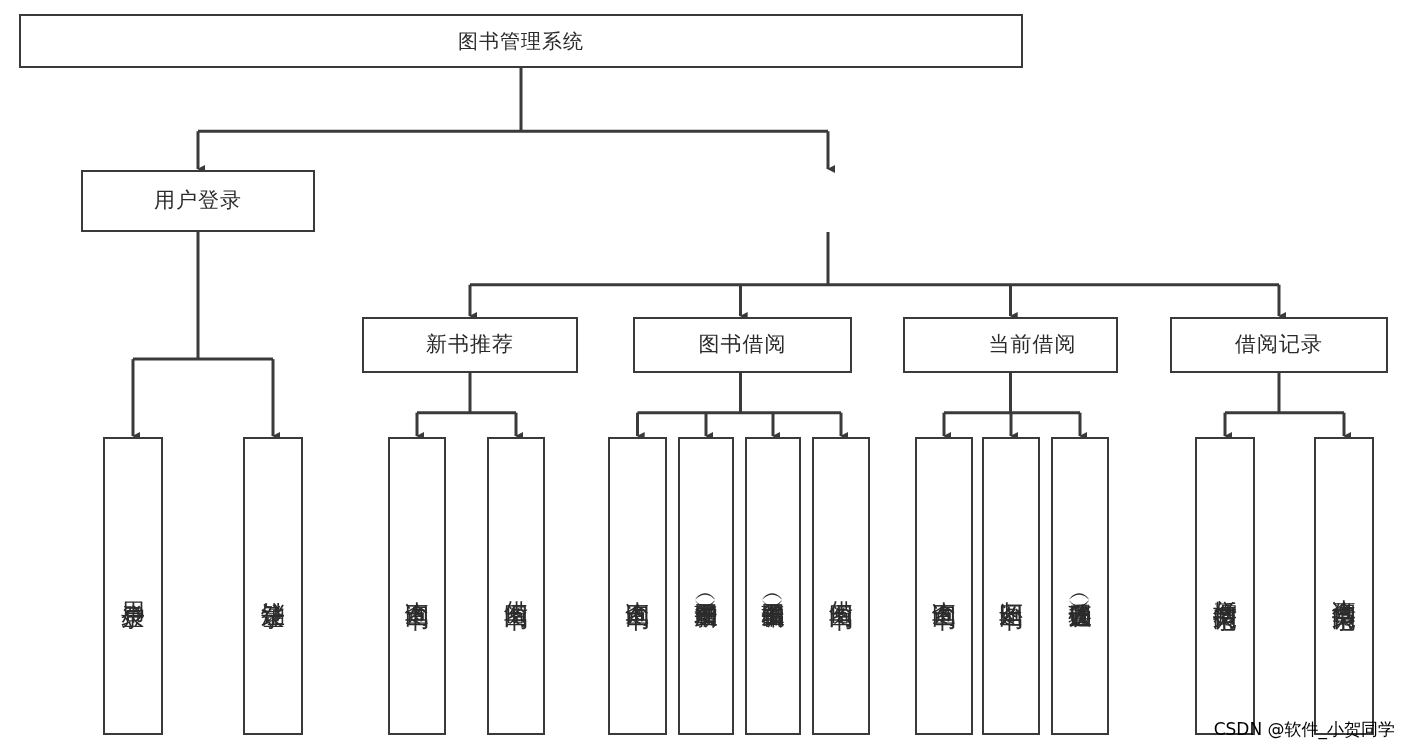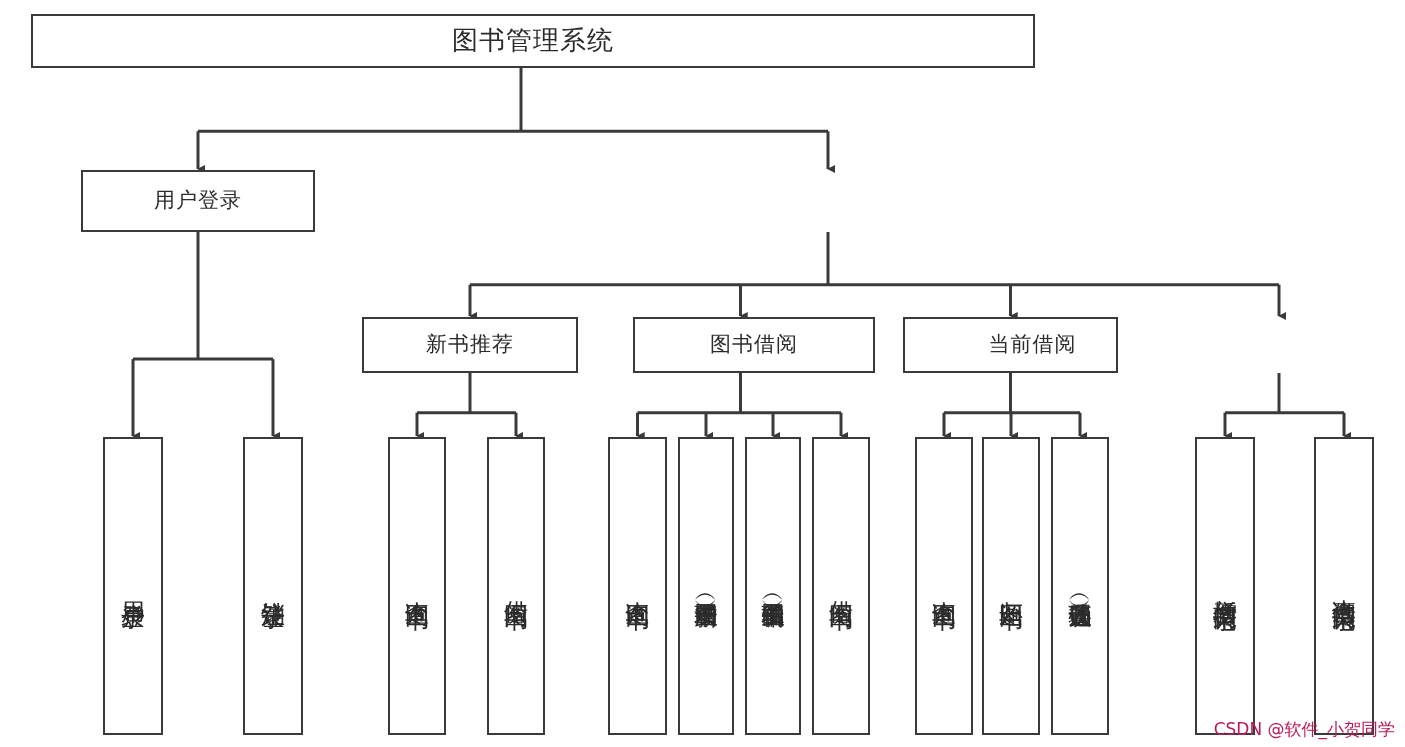--- a/index.html
+++ b/index.html
@@ -44,29 +44,28 @@
     font-size: 24px;
     letter-spacing: 2px;
     line-height: 1.0;
     padding: 6px 0;
   }
   .node.v.tight {
     letter-spacing: 0px;
     font-size: 23px;
   }
   .node.root {
-    font-size: 26px;
-    margin-left: 12px;
+    font-size: 20px;
   }
   #watermark {
     position: absolute;
     right: 10px;
     bottom: 6px;
     font-size: 17px;
-    color: #be185d;
+    color: #000000;
     white-space: nowrap;
     font-family: "DejaVu Sans", "Liberation Sans", sans-serif;
   }
 </style>
 </head>
 <body>
 
 <div id="canvas">
 
   <svg class="edges" viewBox="0 0 1405 747">
@@ -116,25 +115,28 @@
     <span>图书管理系统</span>
   </div>
 
   <div class="node h" style="left:81px;top:170px;width:234px;height:62px;">
     <span>用户登录</span>
   </div>
 
   <div class="node h" style="left:362px;top:317px;width:216px;height:56px;text-align:right;">
     <span>新书推荐</span>
   </div>
-  <div class="node h" style="left:633px;top:317px;width:242px;height:56px;">
+  <div class="node h" style="left:633px;top:317px;width:219px;height:56px;">
     <span>图书借阅</span>
   </div>
   <div class="node h" style="left:903px;top:317px;width:215px;height:56px;padding-left:44px;">
     <span>当前借阅</span>
+  </div>
+  <div class="node h" style="left:1170px;top:317px;width:218px;height:56px;">
+    <span>借阅记录</span>
   </div>
 
   <div class="node v" style="left:103px;top:437px;width:60px;height:298px;">
     <span>用户登录</span>
   </div>
   <div class="node v" style="left:243px;top:437px;width:60px;height:298px;">
     <span>注销登录</span>
   </div>
 
   <div class="node v" style="left:388px;top:437px;width:58px;height:298px;">

